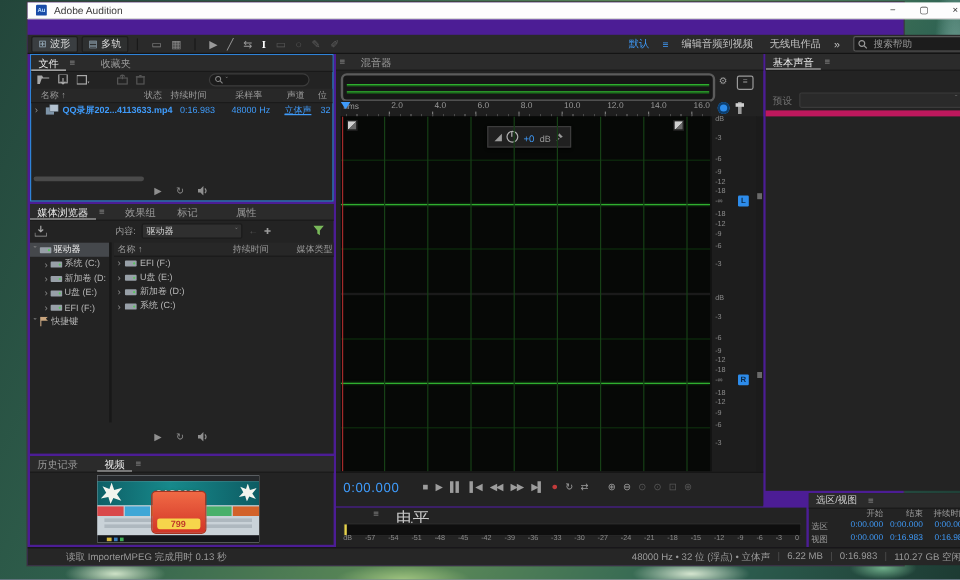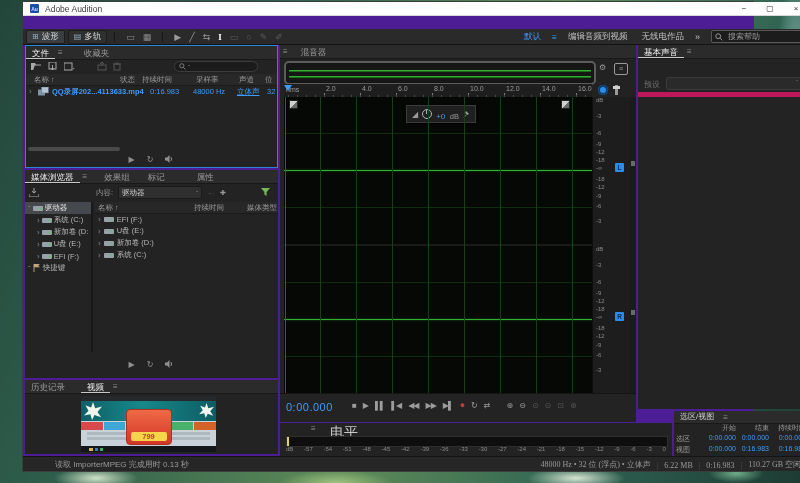--- a/index.html
+++ b/index.html
@@ -181,21 +181,21 @@
   #selview{left:651px;top:409px;width:134px;height:45px;}
   #svgrid{position:absolute;left:2px;top:12px;width:130px;display:grid;
     grid-template-columns:22px 38px 33px 37px;row-gap:1px;}
   .svh{font-size:7px;color:#9a9a9a;text-align:right;}
   .svl{font-size:7px;color:#9a9a9a;}
   .svv{font-size:7px;color:#3f9bfa;text-align:right;}
   
   #statusbar{position:absolute;left:0;top:454px;width:786px;height:15px;background:#262626;
     border-top:1px solid #141414;display:flex;align-items:center;box-sizing:border-box;padding:0 8px;}
   #statusmsg{font-size:8px;color:#9a9a9a;margin-left:24px;}
-  #statusright{margin-left:auto;display:flex;align-items:flex-end;gap:6px;font-family:Liberation Serif, serif;}
+  #statusright{margin-left:auto;display:flex;align-items:flex-start;gap:6px;}
   #statusright span{font-size:8px;color:#9a9a9a;white-space:nowrap;}
   #statusright .sep{color:#4f4f4f;}
   svg{display:block;}
 </style>
 </head>
 <body>
 
 <div id="window">
 
   <div id="titlebar">

